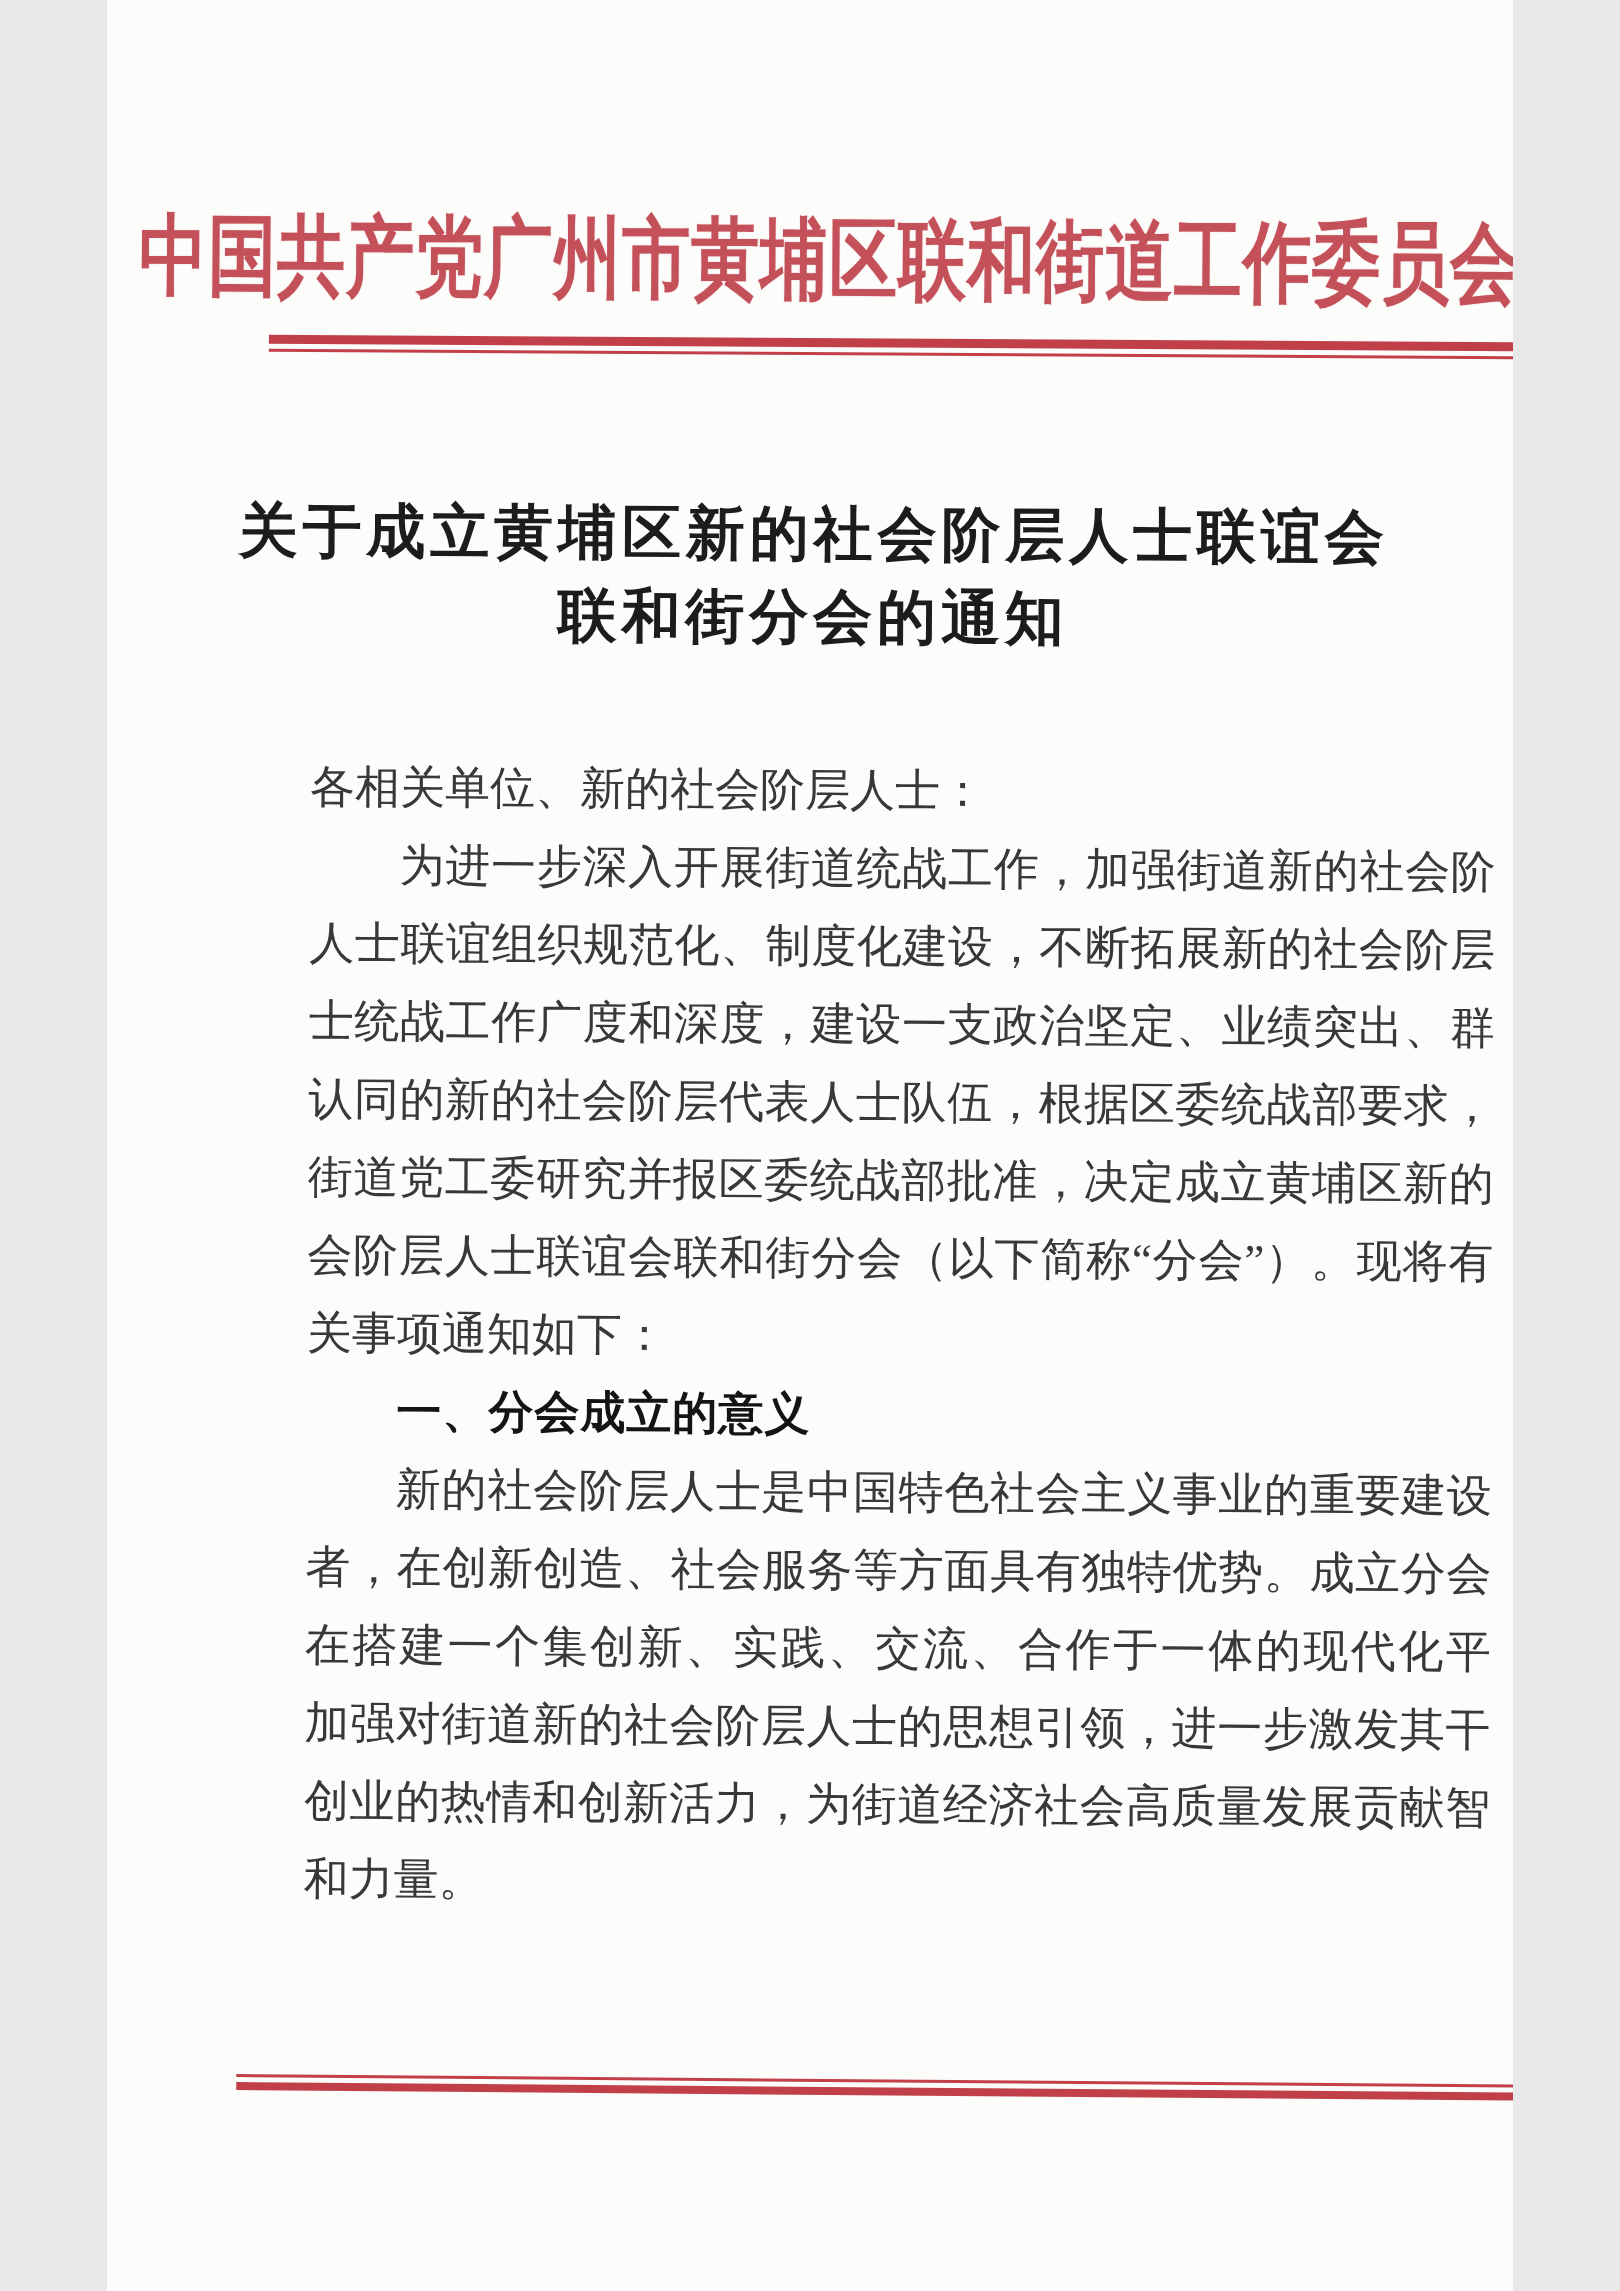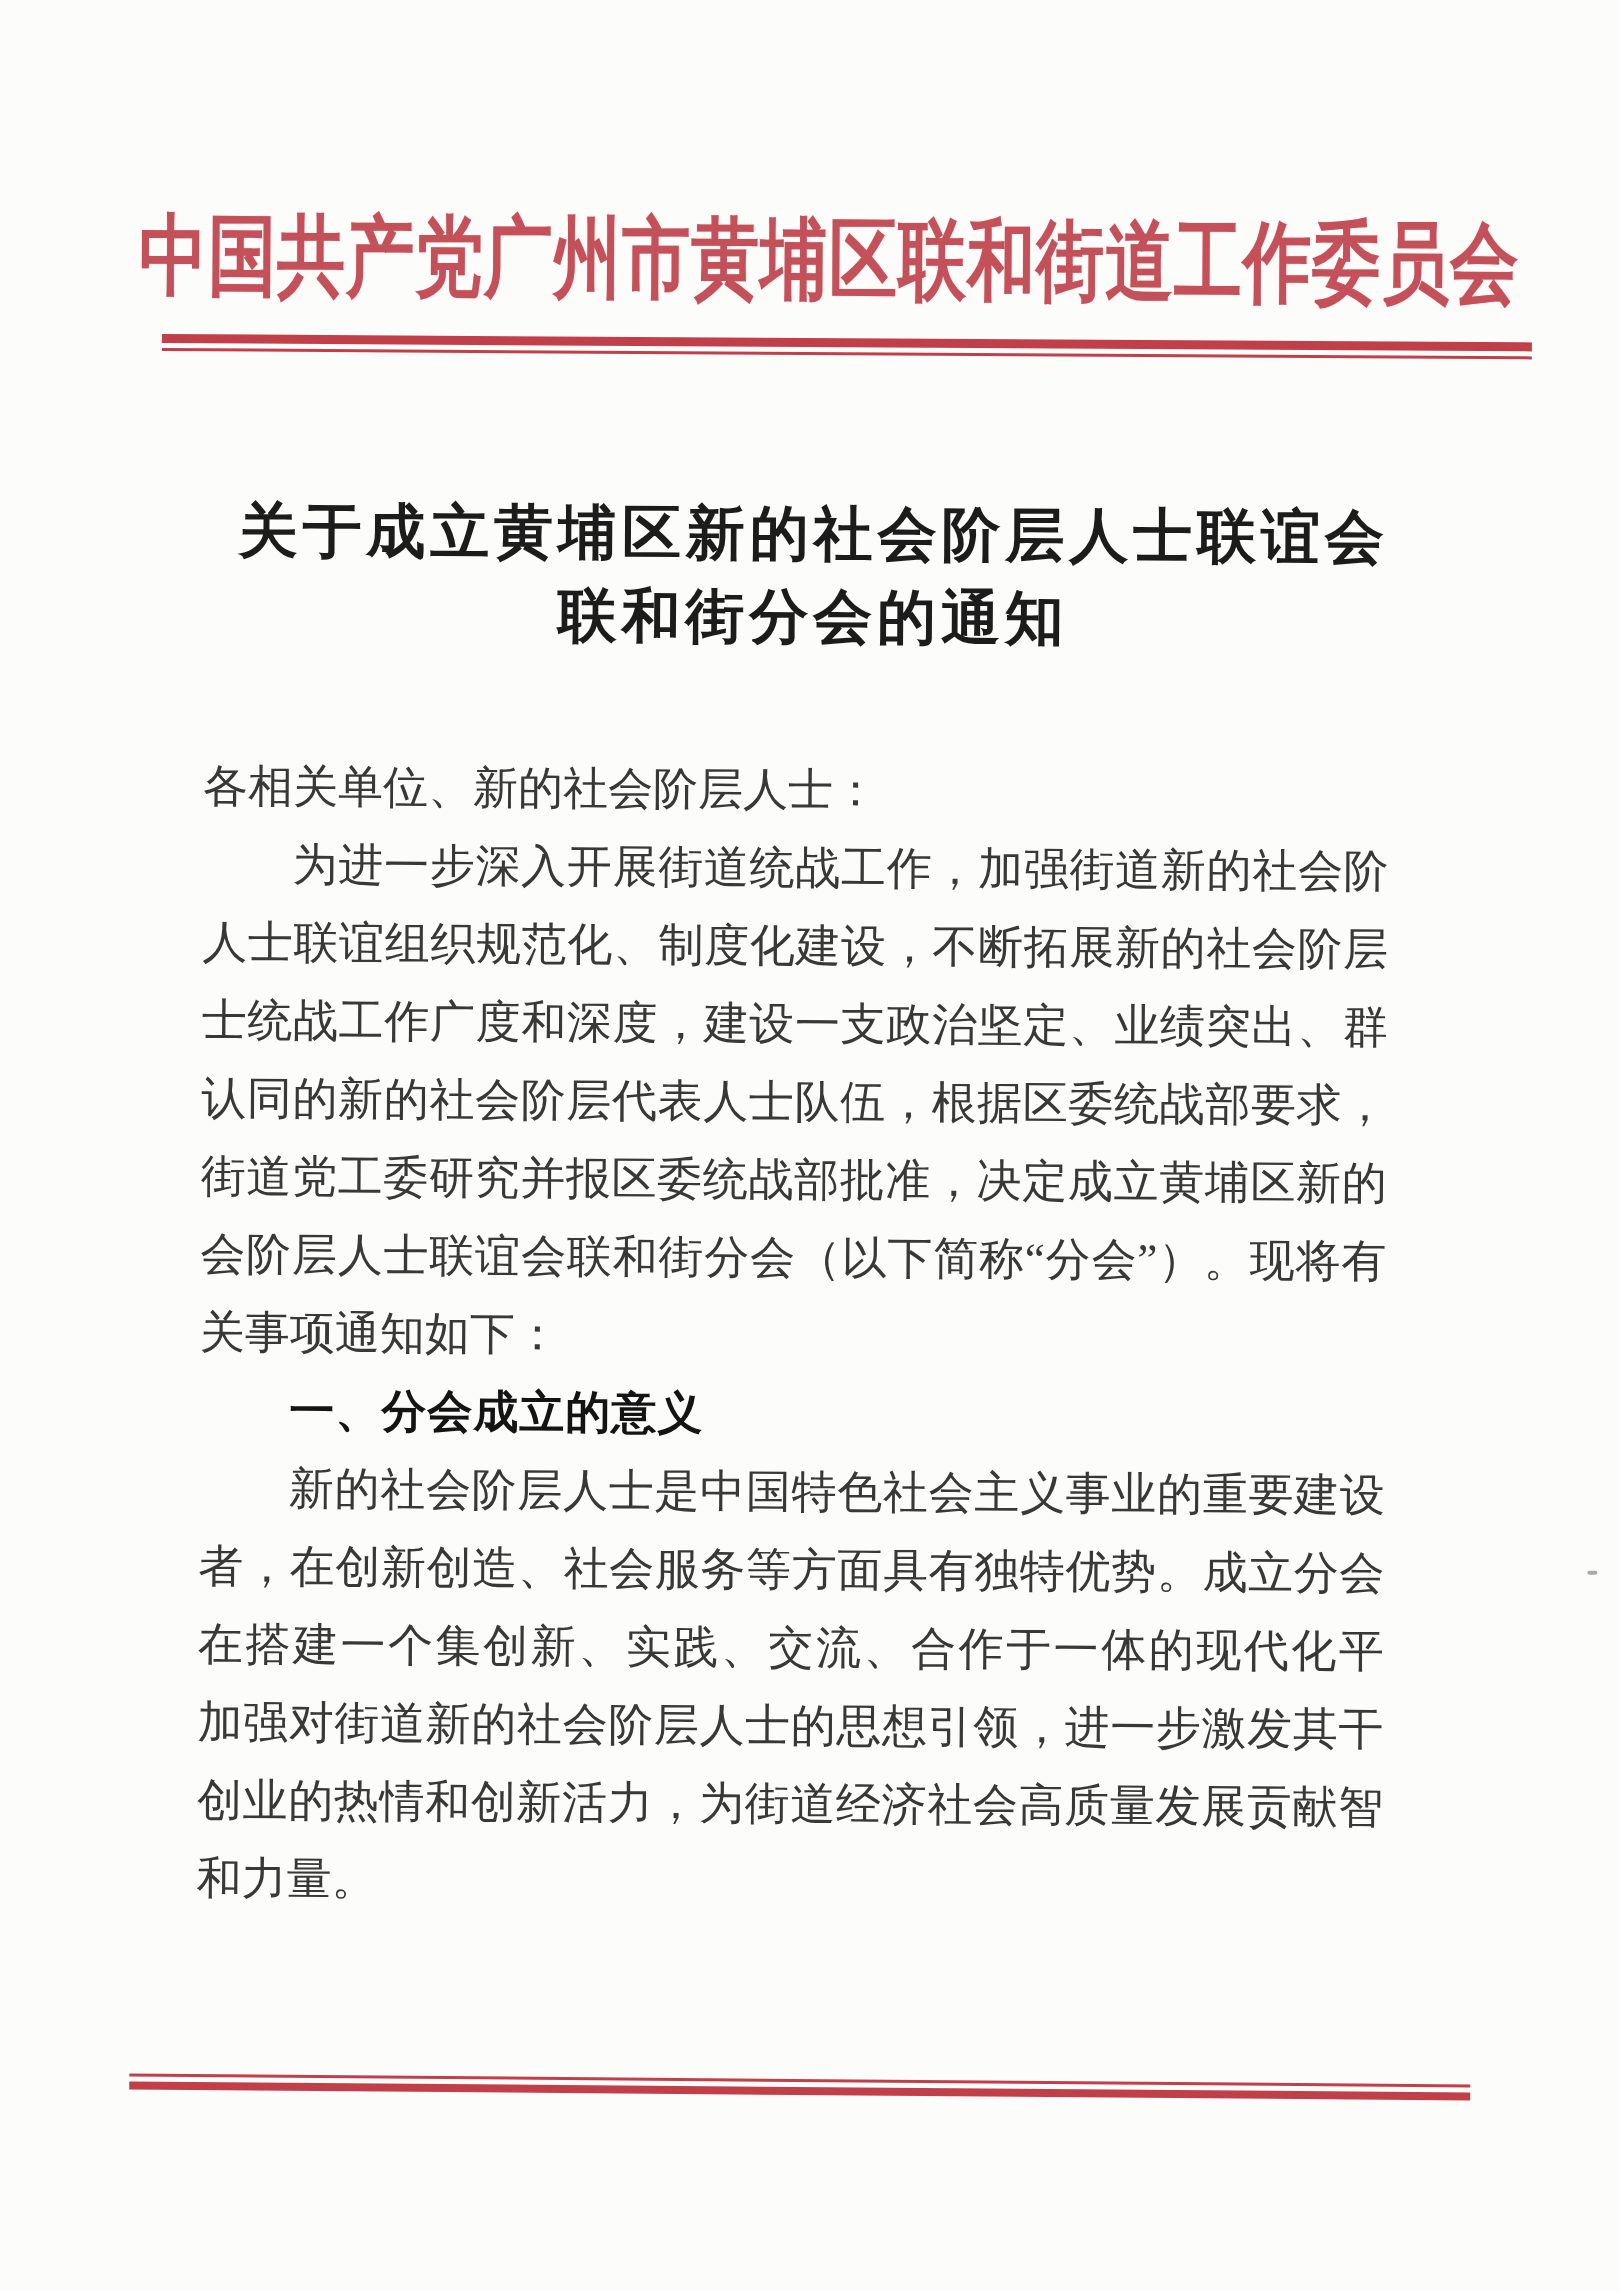--- a/index.html
+++ b/index.html
@@ -1,18 +1,18 @@
 <!DOCTYPE html>
 <html style="--header-red: #c4515a; --rule-red: #c13f49; --title-black: #1c1c1c; --body-ink: #383838;"><head>
 <meta charset="utf-8">
 <style>
   html,body{margin:0;padding:0;background:#e8e8e8;}
   .sheet{
     position:relative;
-    width:1620px;height:2292px;
+    width:1406px;height:2292px;
     margin:0 auto;
     background:#fcfcfb;
     overflow:hidden;
     font-family:"Liberation Serif", serif;
   }
   
   .sheet-inner{
     position:absolute;inset:0;
     transform:rotate(0.35deg);
     transform-origin:50% 50%;

